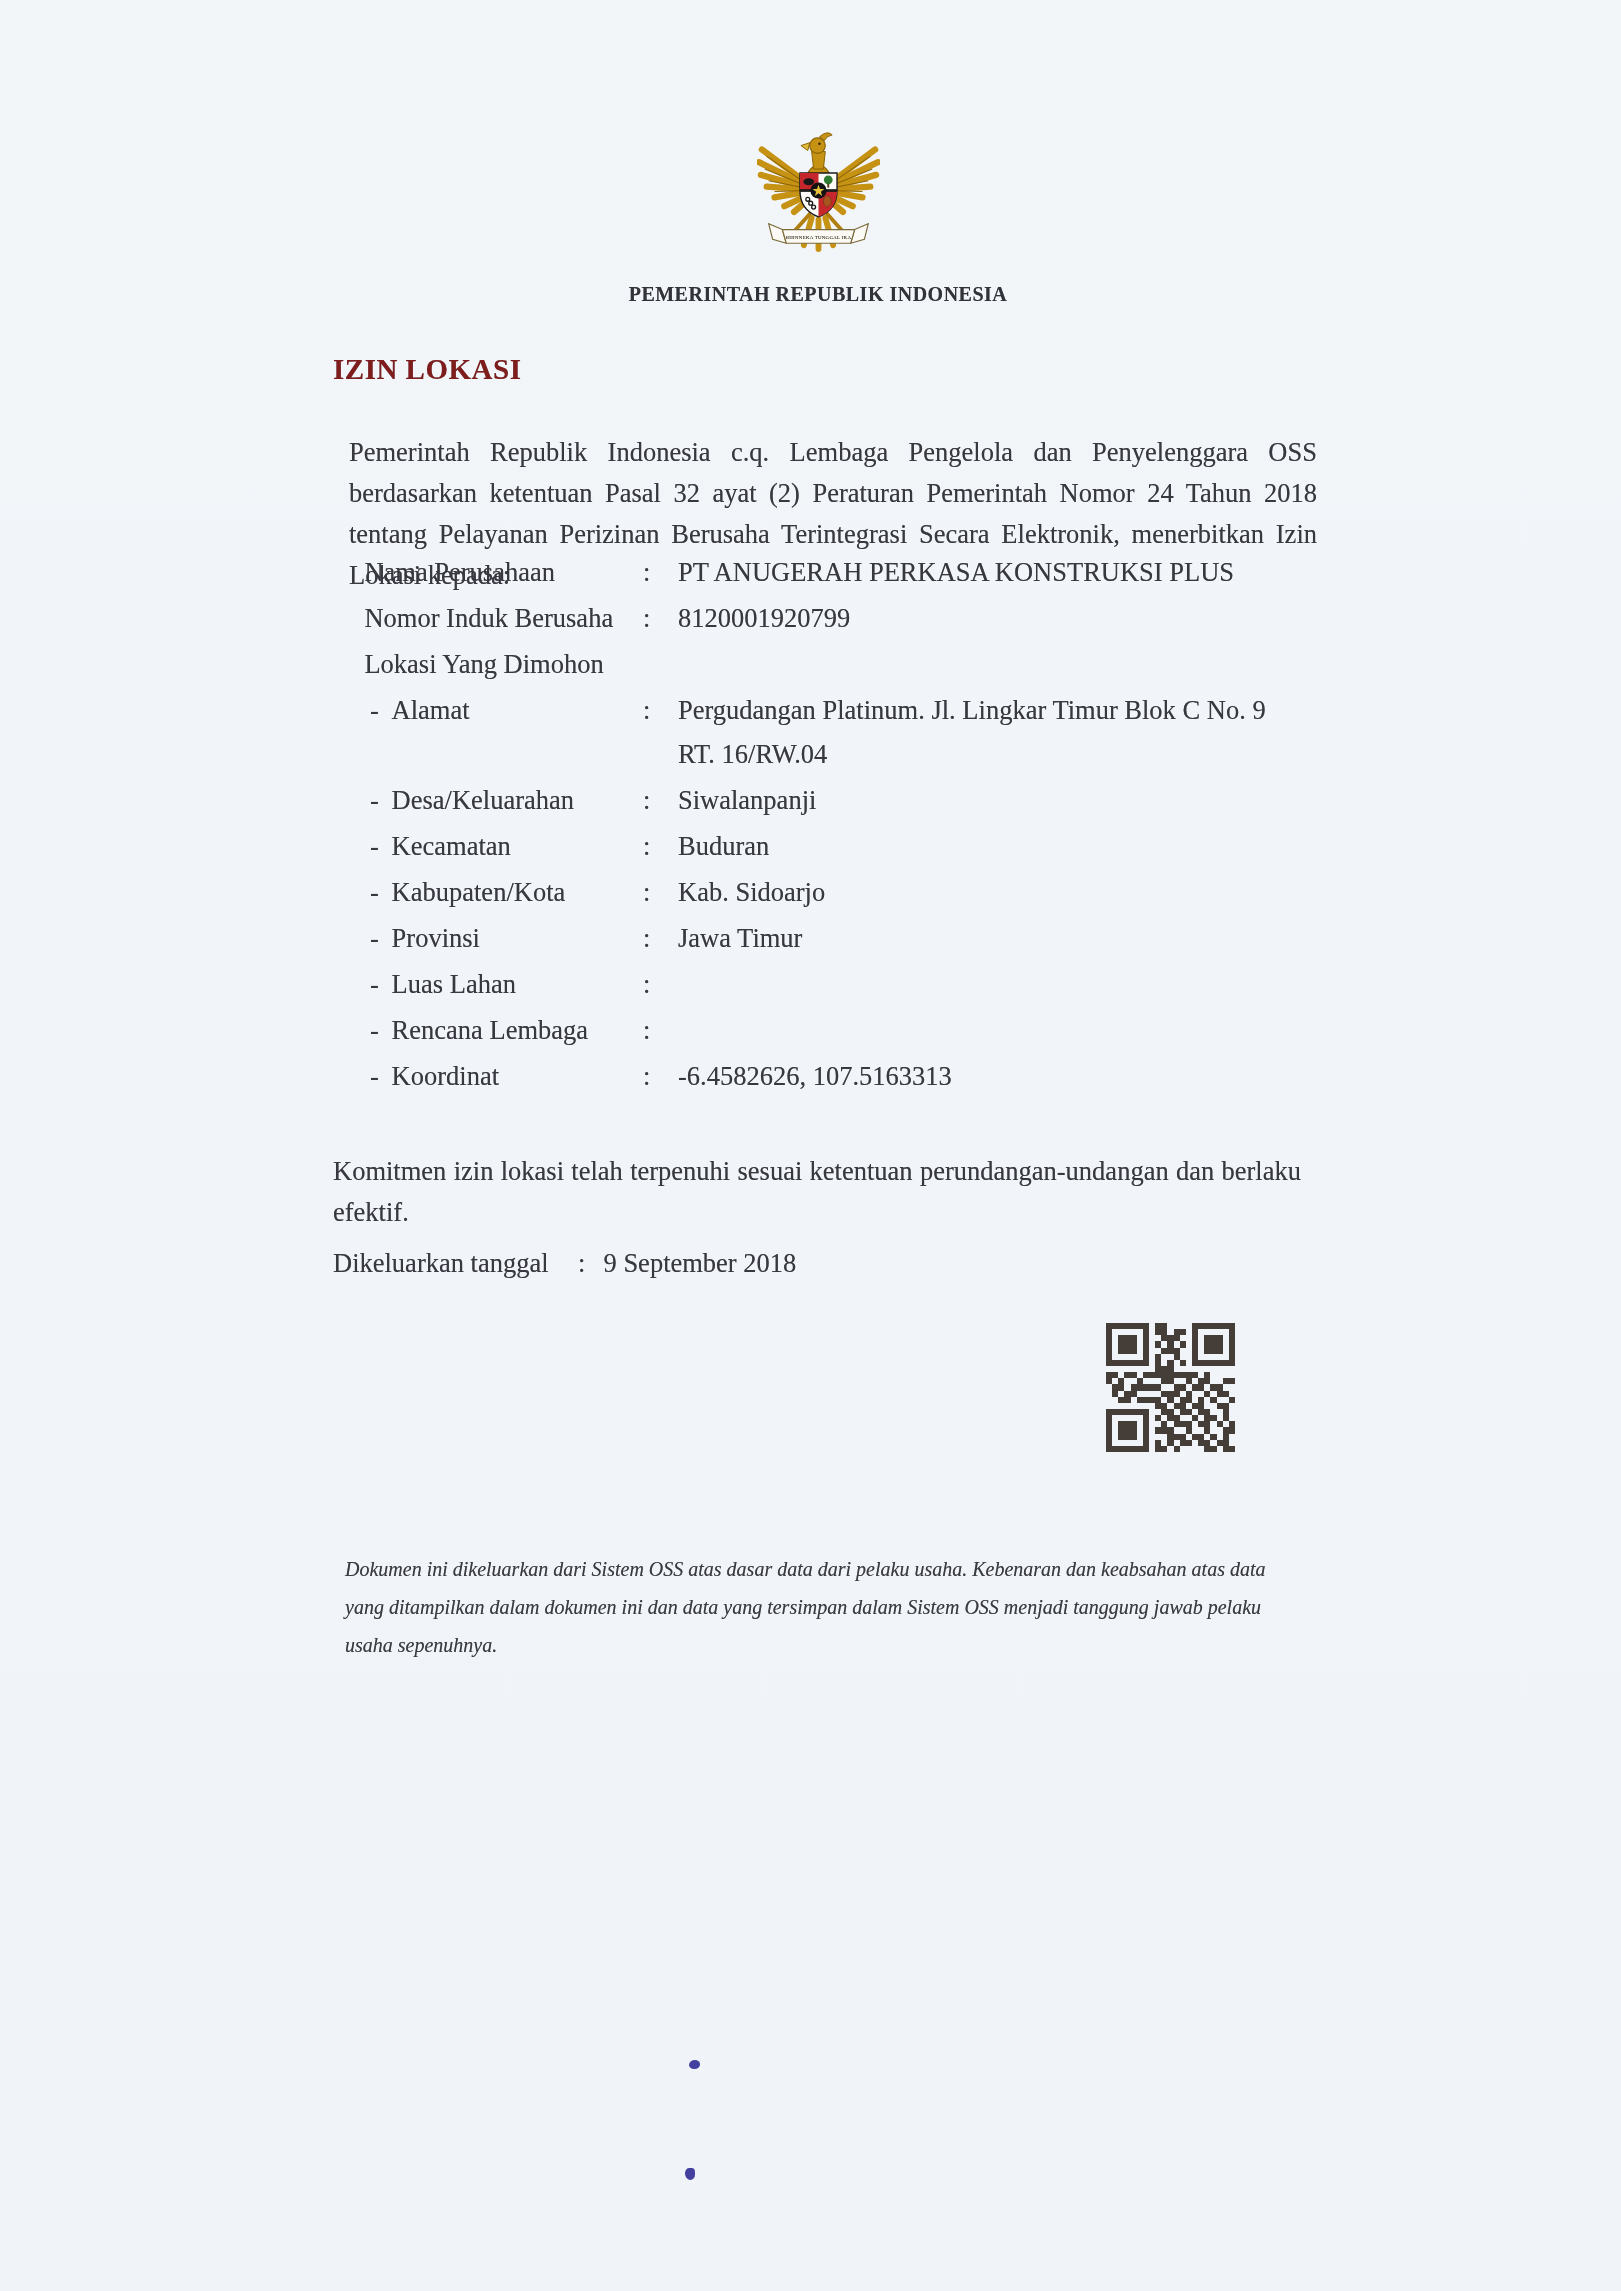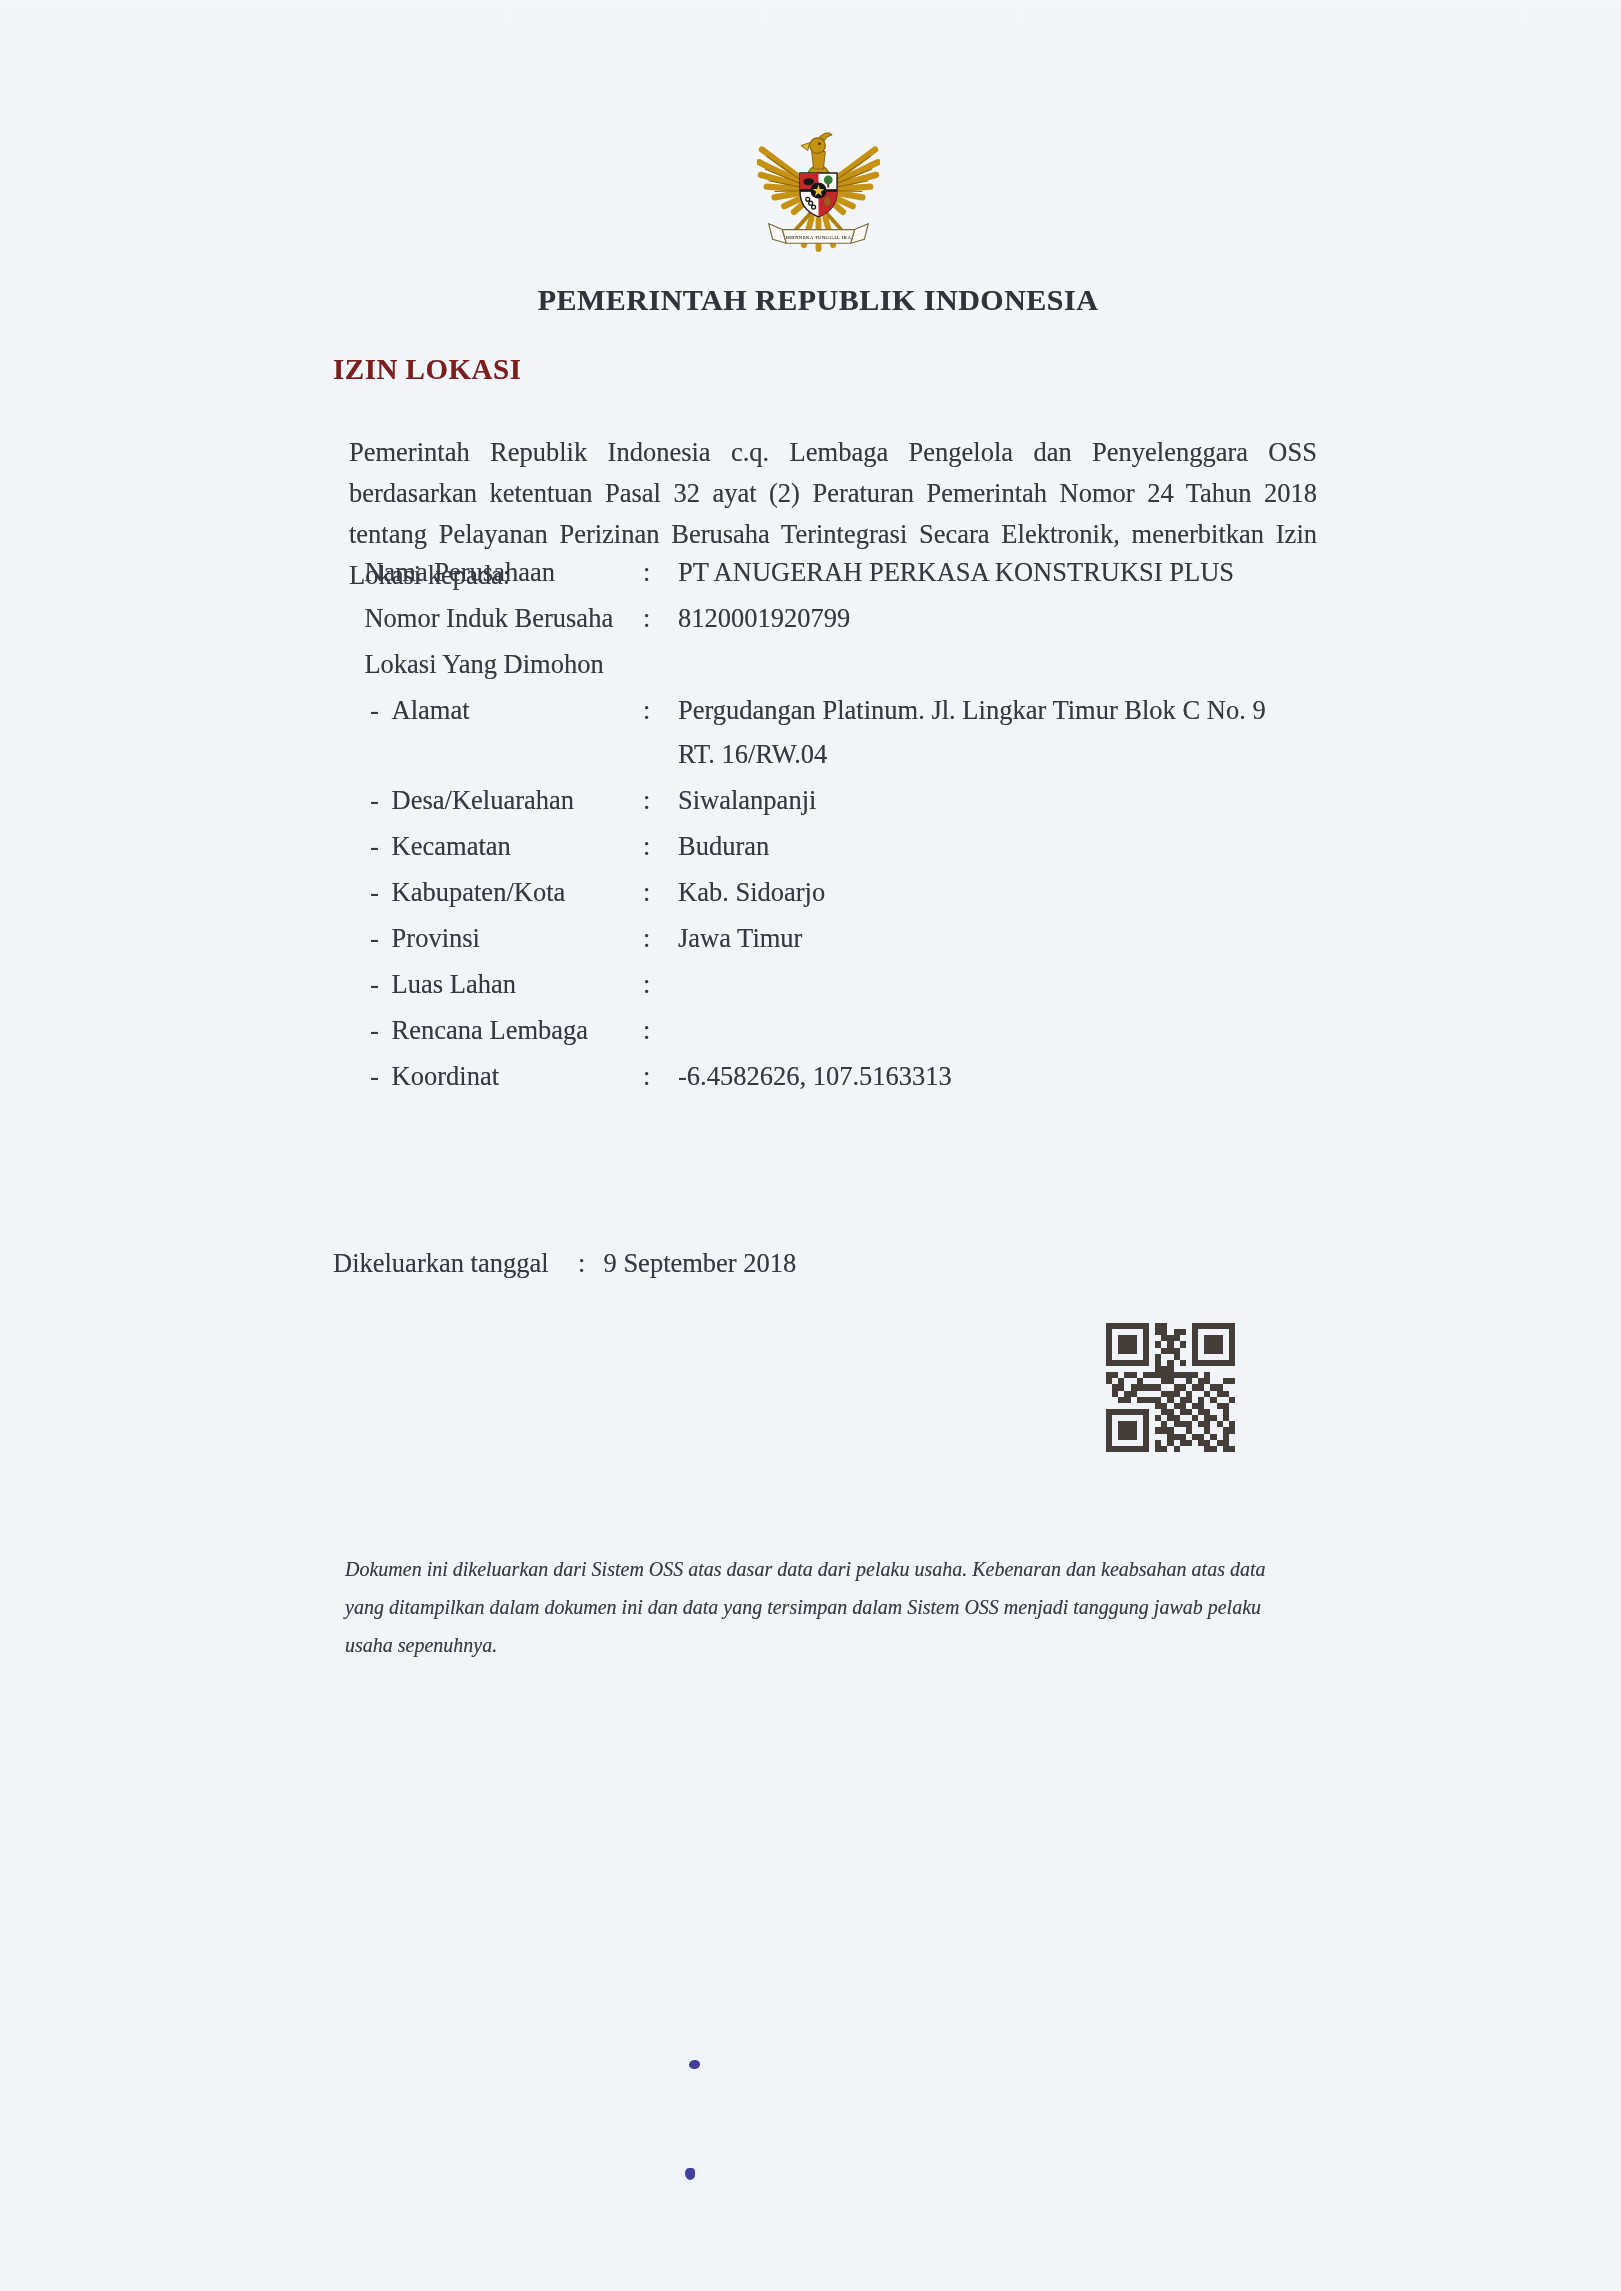--- a/index.html
+++ b/index.html
@@ -6,21 +6,21 @@
   body{
     width:1621px;height:2292px;
     background:linear-gradient(180deg,#f3f6f9 0%,#f1f4f8 45%,#f0f3f7 100%);
     font-family:"Liberation Serif","DejaVu Serif",serif;
     color:#383840;position:relative;overflow:hidden;
   }
   .page{position:absolute;inset:0;text-shadow:0 0 0.6px rgba(56,56,64,0.5);}
   .emblem{position:absolute;left:757px;top:130px;width:123px;height:129px;}
   .doc-heading{
     position:absolute;left:333px;top:283px;width:970px;
-    text-align:center;font-size:30px;font-weight:bold;letter-spacing:0.5px;color:#32323a;
+    text-align:center;font-size:20px;font-weight:bold;letter-spacing:0.5px;color:#32323a;
   }
   .doc-title{
     position:absolute;left:333px;top:353px;width:970px;
     text-align:left;font-size:29px;font-weight:bold;letter-spacing:0.5px;color:#7f1d1d;
   }
   .intro{
     position:absolute;left:333px;top:416px;width:968px;
     font-size:26.5px;line-height:41px;text-align:justify;margin:16px;
   }
   .fields{position:absolute;left:333px;top:550px;width:970px;font-size:26.5px;font-family:Liberation Serif, serif;}
@@ -189,20 +189,21 @@
       <span class="fcolon">:</span>
       <span class="fvalue"></span>
     </div>
     <div class="frow sub">
       <span class="flabel"><i class="dash">-</i><span>Koordinat</span></span>
       <span class="fcolon">:</span>
       <span class="fvalue">-6.4582626, 107.5163313</span>
     </div>
   </div>
 
+  <p class="commitment">Komitmen izin lokasi telah terpenuhi sesuai ketentuan perundangan-undangan dan berlaku efektif.</p>
 
   <div class="issued">
     <span>Dikeluarkan tanggal</span>
     <span>:</span>
     <span>9 September 2018</span>
   </div>
 
   <div class="qr">
     <svg viewBox="0 0 21 21" xmlns="http://www.w3.org/2000/svg">
         <path d="M0 0h1v1h-1zM1 0h1v1h-1zM2 0h1v1h-1zM3 0h1v1h-1zM4 0h1v1h-1zM5 0h1v1h-1zM6 0h1v1h-1zM8 0h1v1h-1zM9 0h1v1h-1zM14 0h1v1h-1zM15 0h1v1h-1zM16 0h1v1h-1zM17 0h1v1h-1zM18 0h1v1h-1zM19 0h1v1h-1zM20 0h1v1h-1zM0 1h1v1h-1zM6 1h1v1h-1zM8 1h1v1h-1zM9 1h1v1h-1zM11 1h1v1h-1zM12 1h1v1h-1zM14 1h1v1h-1zM20 1h1v1h-1zM0 2h1v1h-1zM2 2h1v1h-1zM3 2h1v1h-1zM4 2h1v1h-1zM6 2h1v1h-1zM9 2h1v1h-1zM10 2h1v1h-1zM11 2h1v1h-1zM14 2h1v1h-1zM16 2h1v1h-1zM17 2h1v1h-1zM18 2h1v1h-1zM20 2h1v1h-1zM0 3h1v1h-1zM2 3h1v1h-1zM3 3h1v1h-1zM4 3h1v1h-1zM6 3h1v1h-1zM8 3h1v1h-1zM10 3h1v1h-1zM12 3h1v1h-1zM14 3h1v1h-1zM16 3h1v1h-1zM17 3h1v1h-1zM18 3h1v1h-1zM20 3h1v1h-1zM0 4h1v1h-1zM2 4h1v1h-1zM3 4h1v1h-1zM4 4h1v1h-1zM6 4h1v1h-1zM9 4h1v1h-1zM10 4h1v1h-1zM11 4h1v1h-1zM14 4h1v1h-1zM16 4h1v1h-1zM17 4h1v1h-1zM18 4h1v1h-1zM20 4h1v1h-1zM0 5h1v1h-1zM6 5h1v1h-1zM8 5h1v1h-1zM11 5h1v1h-1zM14 5h1v1h-1zM20 5h1v1h-1zM0 6h1v1h-1zM1 6h1v1h-1zM2 6h1v1h-1zM3 6h1v1h-1zM4 6h1v1h-1zM5 6h1v1h-1zM6 6h1v1h-1zM8 6h1v1h-1zM10 6h1v1h-1zM12 6h1v1h-1zM14 6h1v1h-1zM15 6h1v1h-1zM16 6h1v1h-1zM17 6h1v1h-1zM18 6h1v1h-1zM19 6h1v1h-1zM20 6h1v1h-1zM8 7h1v1h-1zM9 7h1v1h-1zM10 7h1v1h-1zM0 8h1v1h-1zM1 8h1v1h-1zM3 8h1v1h-1zM4 8h1v1h-1zM6 8h1v1h-1zM7 8h1v1h-1zM8 8h1v1h-1zM9 8h1v1h-1zM10 8h1v1h-1zM11 8h1v1h-1zM12 8h1v1h-1zM13 8h1v1h-1zM14 8h1v1h-1zM16 8h1v1h-1zM0 9h1v1h-1zM2 9h1v1h-1zM5 9h1v1h-1zM9 9h1v1h-1zM10 9h1v1h-1zM13 9h1v1h-1zM15 9h1v1h-1zM16 9h1v1h-1zM19 9h1v1h-1zM20 9h1v1h-1zM1 10h1v1h-1zM2 10h1v1h-1zM4 10h1v1h-1zM5 10h1v1h-1zM6 10h1v1h-1zM7 10h1v1h-1zM8 10h1v1h-1zM11 10h1v1h-1zM12 10h1v1h-1zM14 10h1v1h-1zM15 10h1v1h-1zM17 10h1v1h-1zM18 10h1v1h-1zM1 11h1v1h-1zM3 11h1v1h-1zM4 11h1v1h-1zM9 11h1v1h-1zM10 11h1v1h-1zM11 11h1v1h-1zM13 11h1v1h-1zM16 11h1v1h-1zM18 11h1v1h-1zM19 11h1v1h-1zM2 12h1v1h-1zM3 12h1v1h-1zM5 12h1v1h-1zM6 12h1v1h-1zM7 12h1v1h-1zM8 12h1v1h-1zM10 12h1v1h-1zM12 12h1v1h-1zM13 12h1v1h-1zM15 12h1v1h-1zM17 12h1v1h-1zM20 12h1v1h-1zM8 13h1v1h-1zM9 13h1v1h-1zM11 13h1v1h-1zM12 13h1v1h-1zM14 13h1v1h-1zM15 13h1v1h-1zM18 13h1v1h-1zM19 13h1v1h-1zM0 14h1v1h-1zM1 14h1v1h-1zM2 14h1v1h-1zM3 14h1v1h-1zM4 14h1v1h-1zM5 14h1v1h-1zM6 14h1v1h-1zM9 14h1v1h-1zM10 14h1v1h-1zM12 14h1v1h-1zM13 14h1v1h-1zM15 14h1v1h-1zM16 14h1v1h-1zM19 14h1v1h-1zM0 15h1v1h-1zM6 15h1v1h-1zM8 15h1v1h-1zM10 15h1v1h-1zM11 15h1v1h-1zM14 15h1v1h-1zM16 15h1v1h-1zM17 15h1v1h-1zM19 15h1v1h-1zM0 16h1v1h-1zM2 16h1v1h-1zM3 16h1v1h-1zM4 16h1v1h-1zM6 16h1v1h-1zM9 16h1v1h-1zM11 16h1v1h-1zM12 16h1v1h-1zM13 16h1v1h-1zM15 16h1v1h-1zM16 16h1v1h-1zM18 16h1v1h-1zM20 16h1v1h-1zM0 17h1v1h-1zM2 17h1v1h-1zM3 17h1v1h-1zM4 17h1v1h-1zM6 17h1v1h-1zM8 17h1v1h-1zM9 17h1v1h-1zM10 17h1v1h-1zM13 17h1v1h-1zM16 17h1v1h-1zM19 17h1v1h-1zM20 17h1v1h-1zM0 18h1v1h-1zM2 18h1v1h-1zM3 18h1v1h-1zM4 18h1v1h-1zM6 18h1v1h-1zM10 18h1v1h-1zM11 18h1v1h-1zM12 18h1v1h-1zM14 18h1v1h-1zM15 18h1v1h-1zM17 18h1v1h-1zM19 18h1v1h-1zM0 19h1v1h-1zM6 19h1v1h-1zM8 19h1v1h-1zM10 19h1v1h-1zM12 19h1v1h-1zM13 19h1v1h-1zM15 19h1v1h-1zM16 19h1v1h-1zM18 19h1v1h-1zM19 19h1v1h-1zM0 20h1v1h-1zM1 20h1v1h-1zM2 20h1v1h-1zM3 20h1v1h-1zM4 20h1v1h-1zM5 20h1v1h-1zM6 20h1v1h-1zM8 20h1v1h-1zM9 20h1v1h-1zM11 20h1v1h-1zM16 20h1v1h-1zM17 20h1v1h-1zM19 20h1v1h-1zM20 20h1v1h-1z" fill="#453d37"></path>

